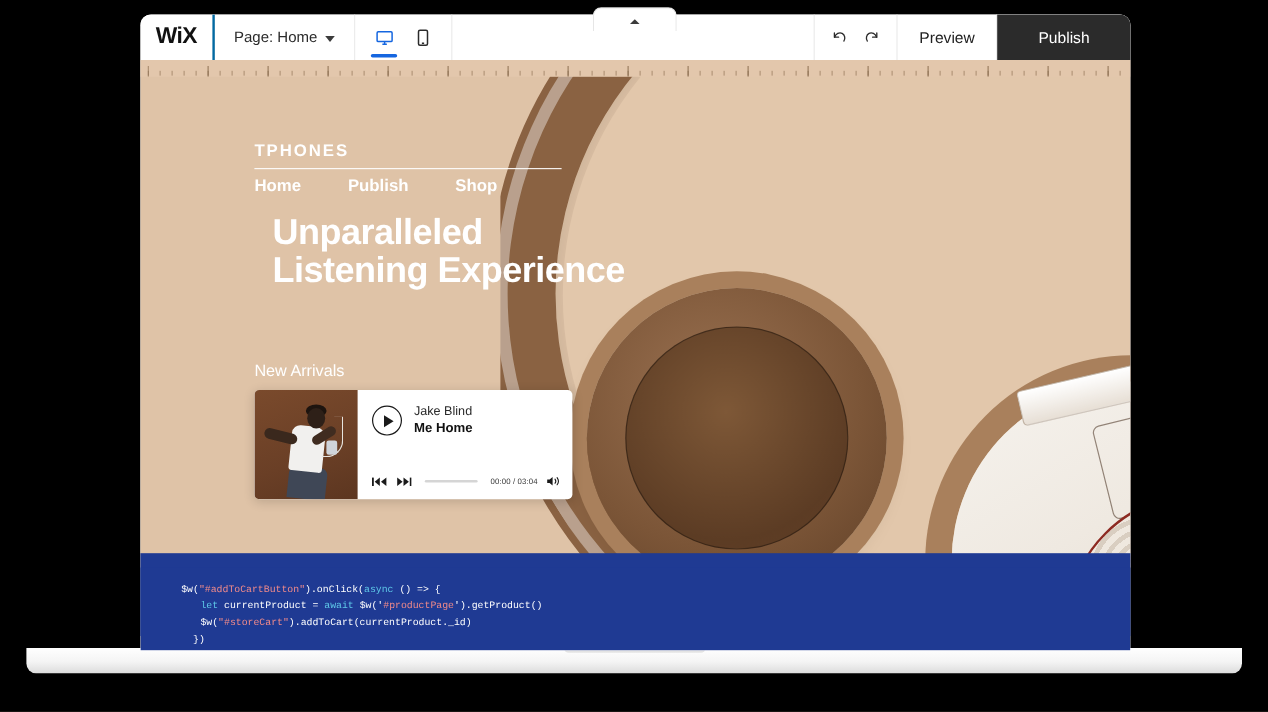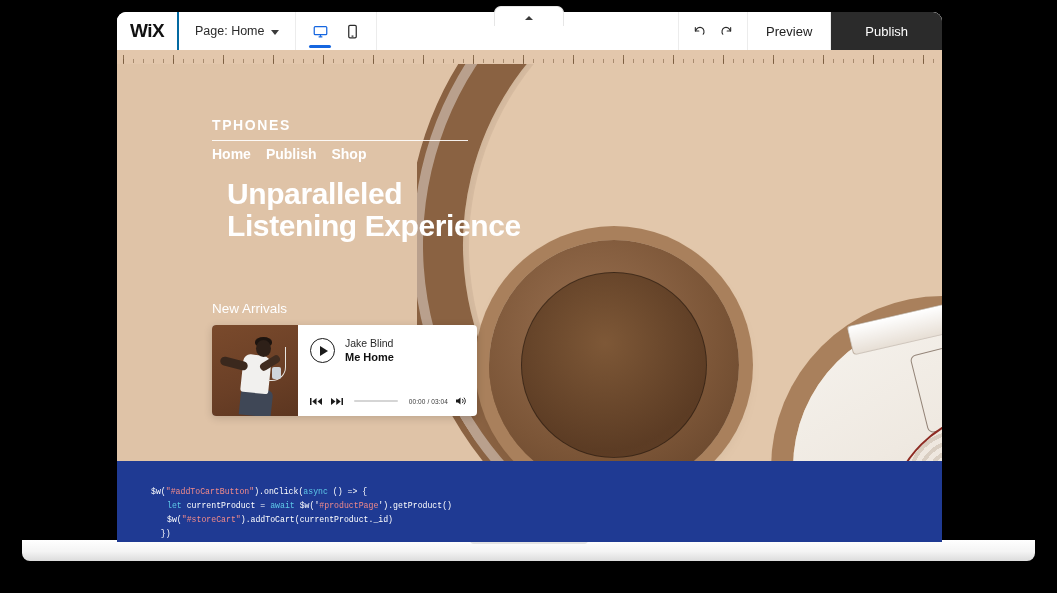--- a/index.html
+++ b/index.html
@@ -345,21 +345,21 @@
   .brand-rule {
     position: absolute;
     left: 95px; top: 90px;
     width: 256px; height: 1px;
     background: rgba(255,255,255,.9);
   }
   .nav {
     position: absolute;
     left: 95px; top: 96px;
     display: flex;
-    gap: 15px;
+    gap: 39px;
   }
   .nav a {
     font-size: 14px;
     font-weight: 700;
     color: #ffffff;
     text-decoration: none;
   }
   .headline {
     position: absolute;
     left: 110px; top: 128px;

